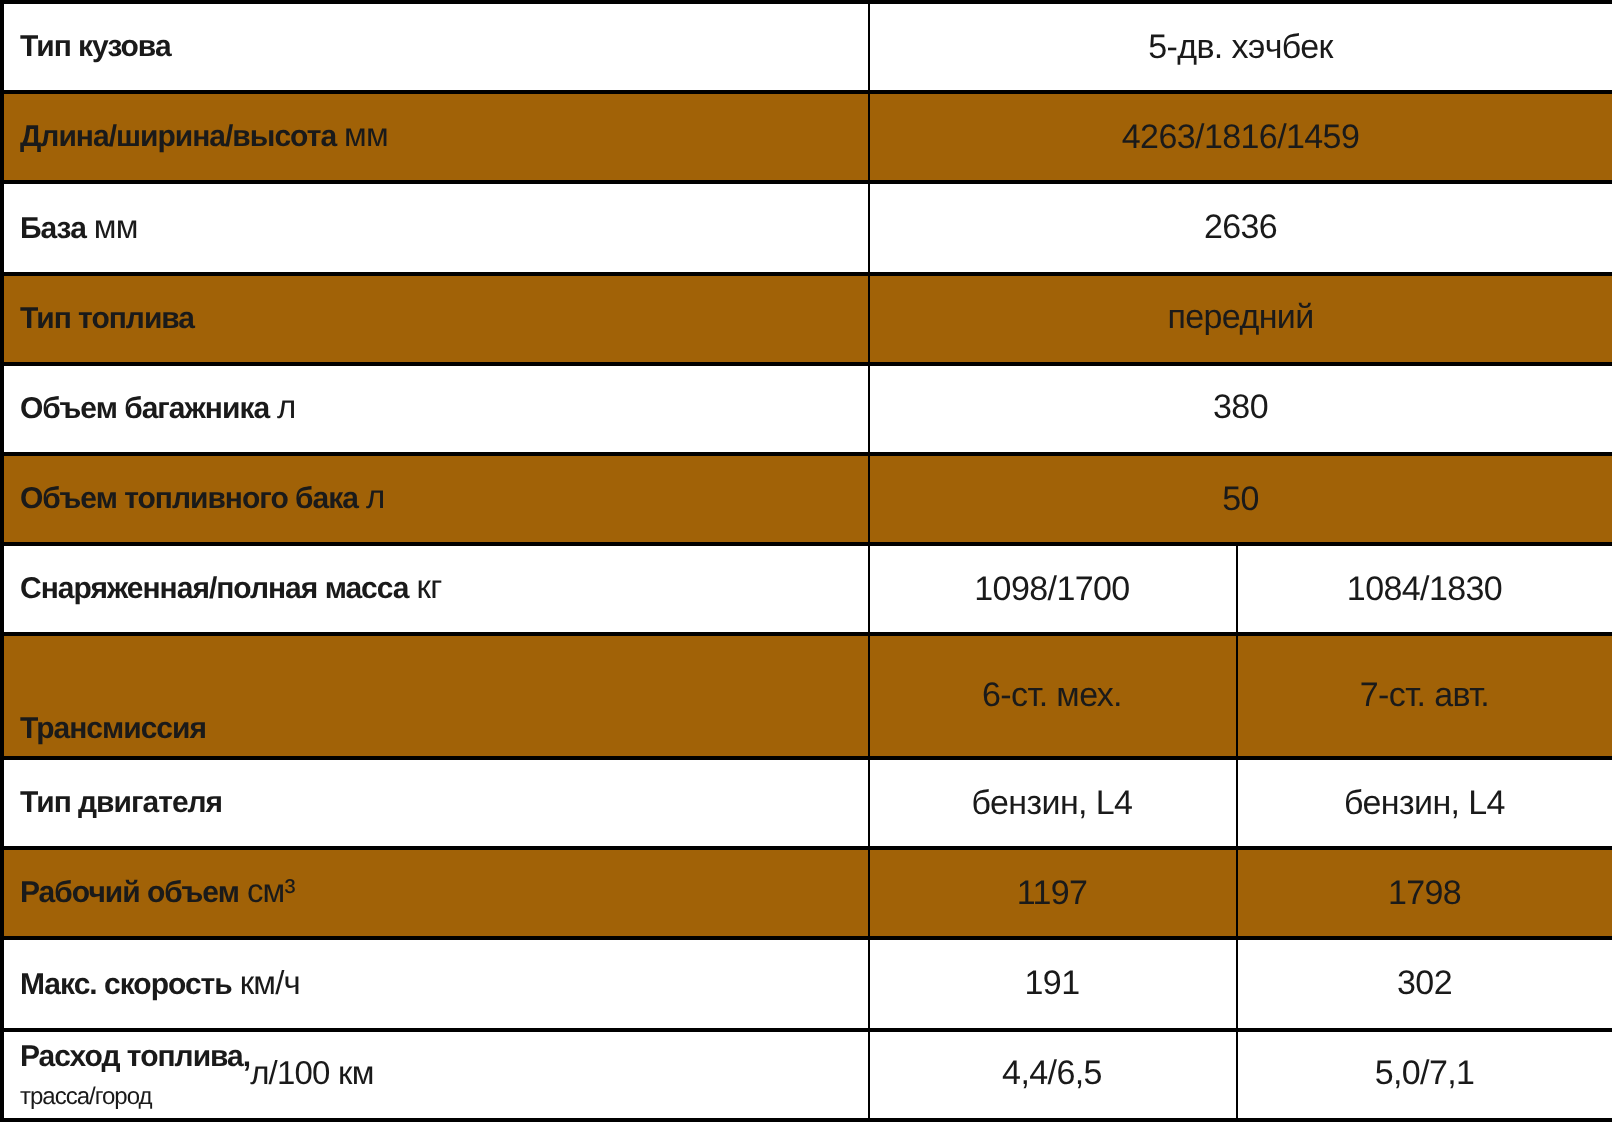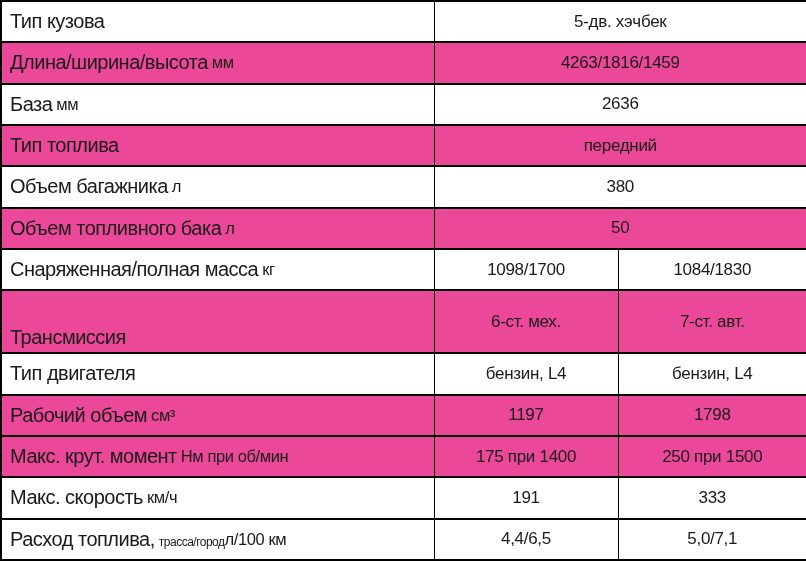--- a/index.html
+++ b/index.html
@@ -24,33 +24,33 @@
   td {
     border-top: 2px solid #000000;
     border-bottom: 2px solid #000000;
     border-left: 1.5px solid #000000;
     border-right: 1.5px solid #000000;
     padding: 0;
     vertical-align: middle;
     overflow: hidden;
   }
   tr { height: 37.4px; }
-  tr.shaded td { background: #ec4899; }
+  tr.shaded td { background: #a16207; }
   tr.plain  td { background: #ffffff; }
 
   td.label-cell .cellrow {
     display: flex;
     justify-content: space-between;
     align-items: center;
     padding: 0 5px 0 8px;
     height: 100%;
   }
   .spec-label {
-    font-weight: 400;
-    font-size: 20px;
+    font-weight: 700;
+    font-size: 15px;
     letter-spacing: -0.5px;
     white-space: nowrap;
   }
   .spec-label-note {
     font-weight: 400;
     font-size: 12px;
     letter-spacing: -0.5px;
     white-space: nowrap;
   }
   .spec-unit {
@@ -196,50 +196,37 @@
             <span style="display: inline-flex; align-items: baseline; gap: 4px;">
               <span class="spec-label">Рабочий объем</span>
               <span class="spec-label-note"></span>
             </span>
             <span class="spec-unit">см³</span>
           </div>
         </td>
         <td class="value-cell">1197</td>
         <td class="value-cell">1798</td>
       </tr>
-      <tr class="shaded">
-        <td class="label-cell">
-          <div class="cellrow">
-            <span style="display: inline-flex; align-items: baseline; gap: 4px;">
-              <span class="spec-label">Макс. крут. момент</span>
-              <span class="spec-label-note"></span>
-            </span>
-            <span class="spec-unit">Нм при об/мин</span>
-          </div>
-        </td>
-        <td class="value-cell">175 при 1400</td>
-        <td class="value-cell">250 при 1500</td>
-      </tr>
       <tr class="plain">
         <td class="label-cell">
           <div class="cellrow">
             <span style="display: inline-flex; align-items: baseline; gap: 4px;">
               <span class="spec-label">Макс. скорость</span>
               <span class="spec-label-note"></span>
             </span>
             <span class="spec-unit">км/ч</span>
           </div>
         </td>
         <td class="value-cell">191</td>
-        <td class="value-cell">333</td>
-      </tr>
-      <tr class="plain">
-        <td class="label-cell">
-          <div class="cellrow">
-            <span style="display: inline-flex; align-items: baseline; gap: 4px;">
+        <td class="value-cell">302</td>
+      </tr>
+      <tr class="plain">
+        <td class="label-cell">
+          <div class="cellrow">
+            <span style="display: inline-flex; align-items: baseline; gap: 4px; flex-direction: column;">
               <span class="spec-label">Расход топлива,</span>
               <span class="spec-label-note">трасса/город</span>
             </span>
             <span class="spec-unit">л/100 км</span>
           </div>
         </td>
         <td class="value-cell">4,4/6,5</td>
         <td class="value-cell">5,0/7,1</td>
       </tr>
     </tbody>

